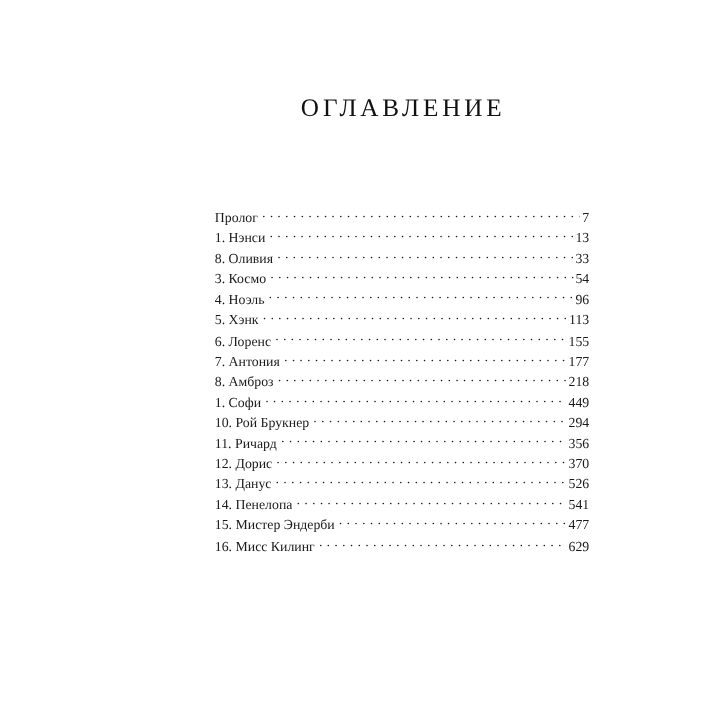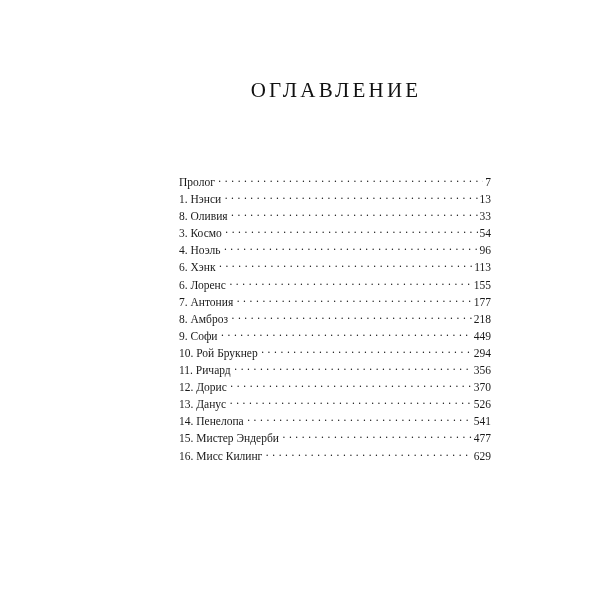--- a/index.html
+++ b/index.html
@@ -94,41 +94,41 @@
         <span class="entry-label">3. Космо</span>
         <span class="entry-dots">·····················································································································</span>
         <span class="entry-page">54</span>
       </div>
       <div class="toc-entry">
         <span class="entry-label">4. Ноэль</span>
         <span class="entry-dots">·····················································································································</span>
         <span class="entry-page">96</span>
       </div>
       <div class="toc-entry">
-        <span class="entry-label">6. Хэнк</span>
+        <span class="entry-label">5. Хэнк</span>
         <span class="entry-dots">·····················································································································</span>
         <span class="entry-page">113</span>
       </div>
       <div class="toc-entry">
         <span class="entry-label">6. Лоренс</span>
         <span class="entry-dots">·····················································································································</span>
         <span class="entry-page">155</span>
       </div>
       <div class="toc-entry">
         <span class="entry-label">7. Антония</span>
         <span class="entry-dots">·····················································································································</span>
         <span class="entry-page">177</span>
       </div>
       <div class="toc-entry">
         <span class="entry-label">8. Амброз</span>
         <span class="entry-dots">·····················································································································</span>
         <span class="entry-page">218</span>
       </div>
       <div class="toc-entry">
-        <span class="entry-label">9. Софи</span>
+        <span class="entry-label">1. Софи</span>
         <span class="entry-dots">·····················································································································</span>
         <span class="entry-page">449</span>
       </div>
       <div class="toc-entry">
         <span class="entry-label">10. Рой Брукнер</span>
         <span class="entry-dots">·····················································································································</span>
         <span class="entry-page">294</span>
       </div>
       <div class="toc-entry">
         <span class="entry-label">11. Ричард</span>

